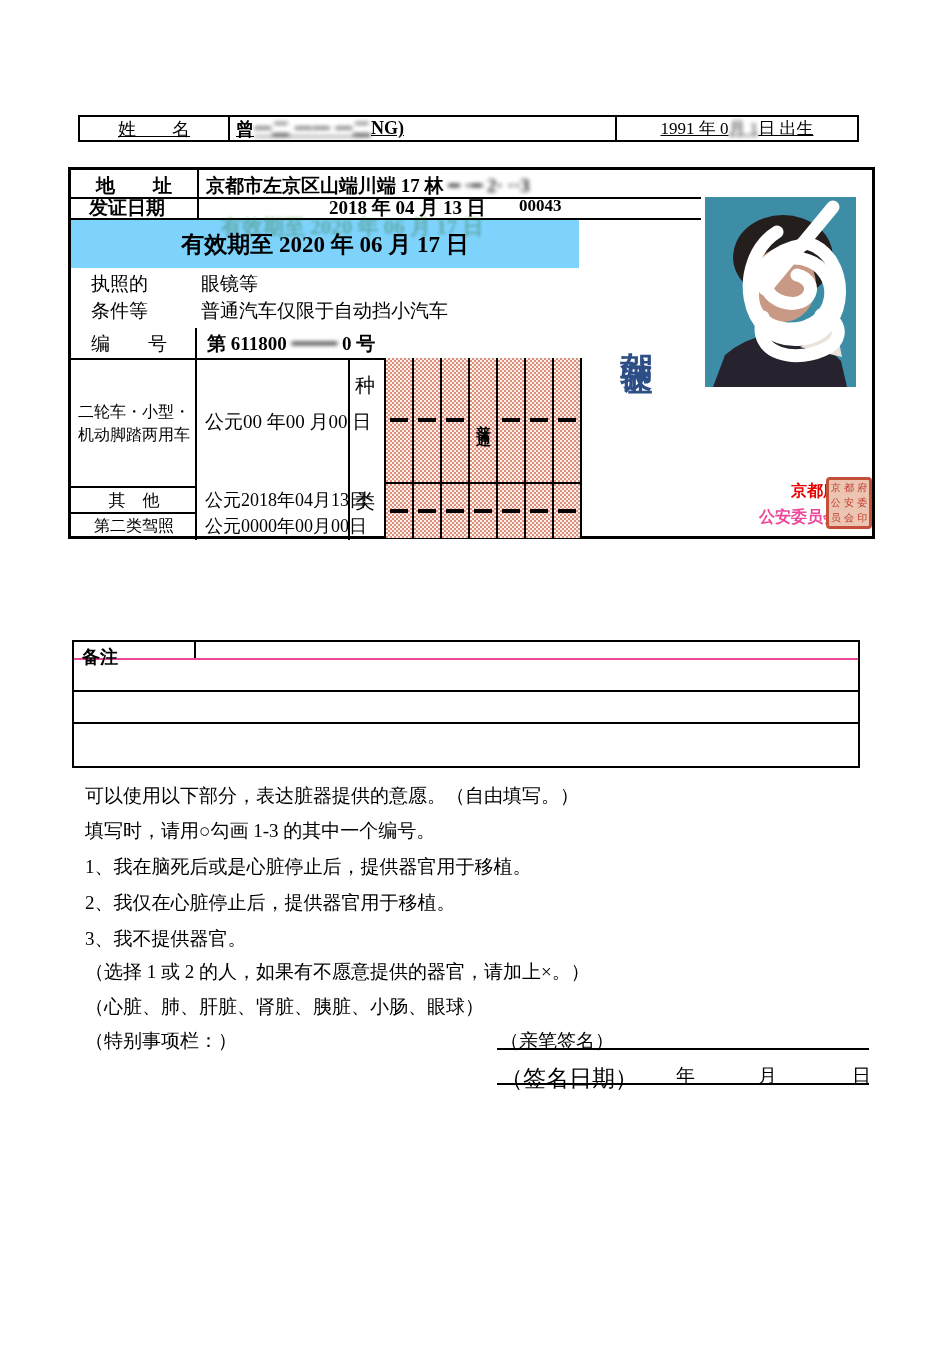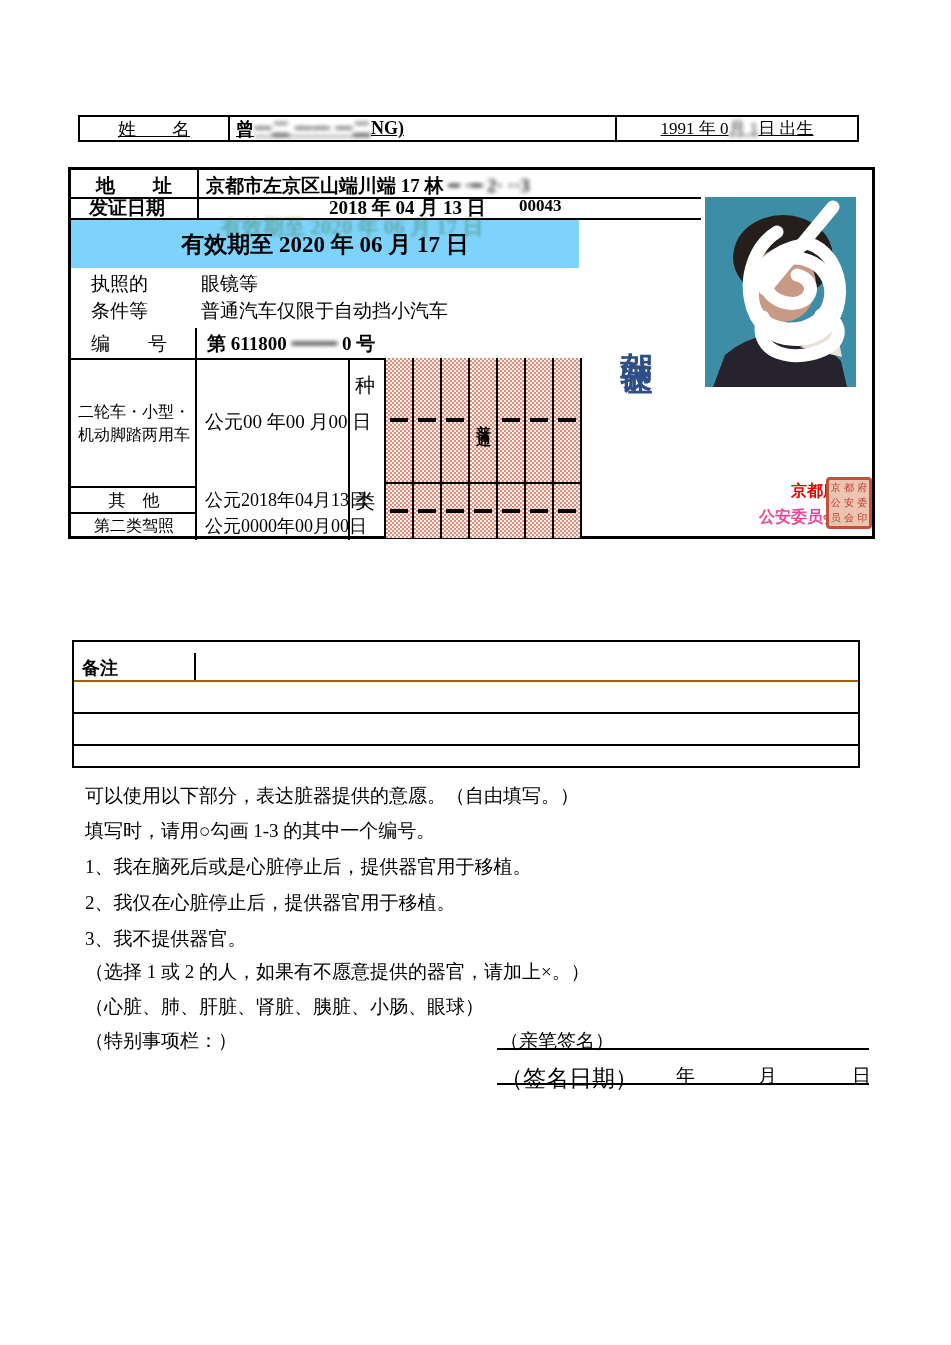--- a/index.html
+++ b/index.html
@@ -36,21 +36,21 @@
   .vert-txt { writing-mode:vertical-rl; text-orientation:upright; font-size:15px; font-weight:bold; line-height:1; letter-spacing:8px; }
 
   #drv-title { left:544px; top:158px; writing-mode:vertical-rl; text-orientation:upright; font-size:32px; font-weight:bold; letter-spacing:5px; }
   .red-txt { font-size:16px; font-weight:bold; text-align:right; width:170px; }
   #seal { left:755px; top:307px; width:46px; height:52px; background:#ecc5b2; border:3px solid #c4503a; border-radius:4px;
     display:grid; grid-template-columns:repeat(3,1fr); grid-template-rows:repeat(3,1fr); font-size:10px; color:#c0392b; line-height:1; }
   #seal span { display:flex; align-items:center; justify-content:center; }
 
   
   #remarks { left:72px; top:640px; width:788px; height:128px; border:2px solid #000; }
-  #remarks .r1 { height:40px; border-bottom:2px solid #a16207; display:flex;align-items:flex-end; }
+  #remarks .r1 { height:18px; border-bottom:2px solid #ec4899; display:flex; }
   #remarks .r1 .lbl { width:122px; border-right:2px solid #000; font-size:18px; font-weight:bold; padding:3px 0 0 8px; }
   #remarks .row { height:32px; border-bottom:2px solid #000; }
   #remarks .row:last-child { border-bottom:none; }
 
   .body-line { position:absolute; left:85px; font-size:19px; white-space:nowrap; }
 </style>
 </head>
 <body>
 
 <div id="page">

